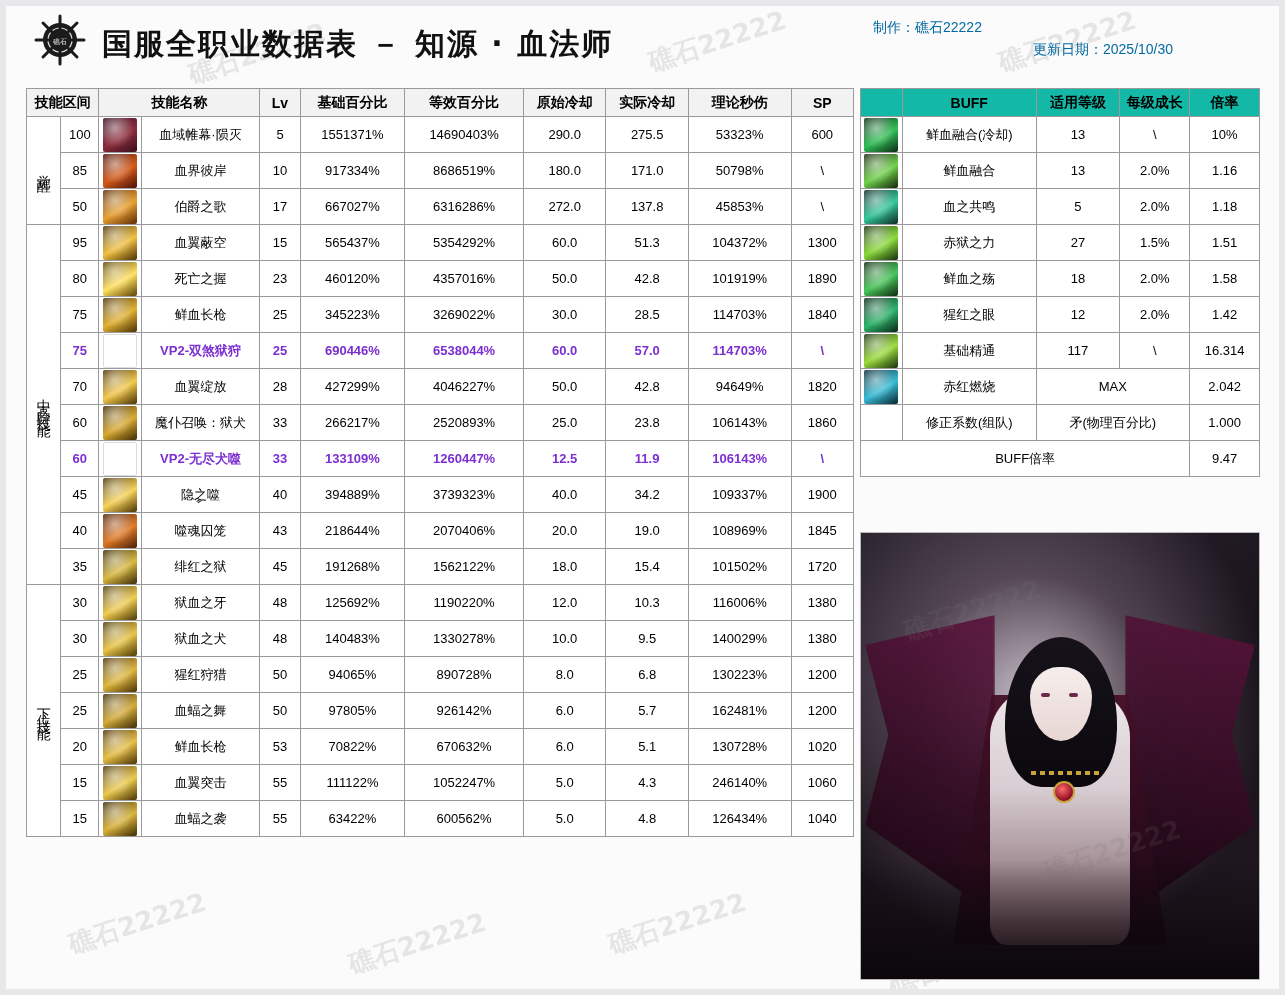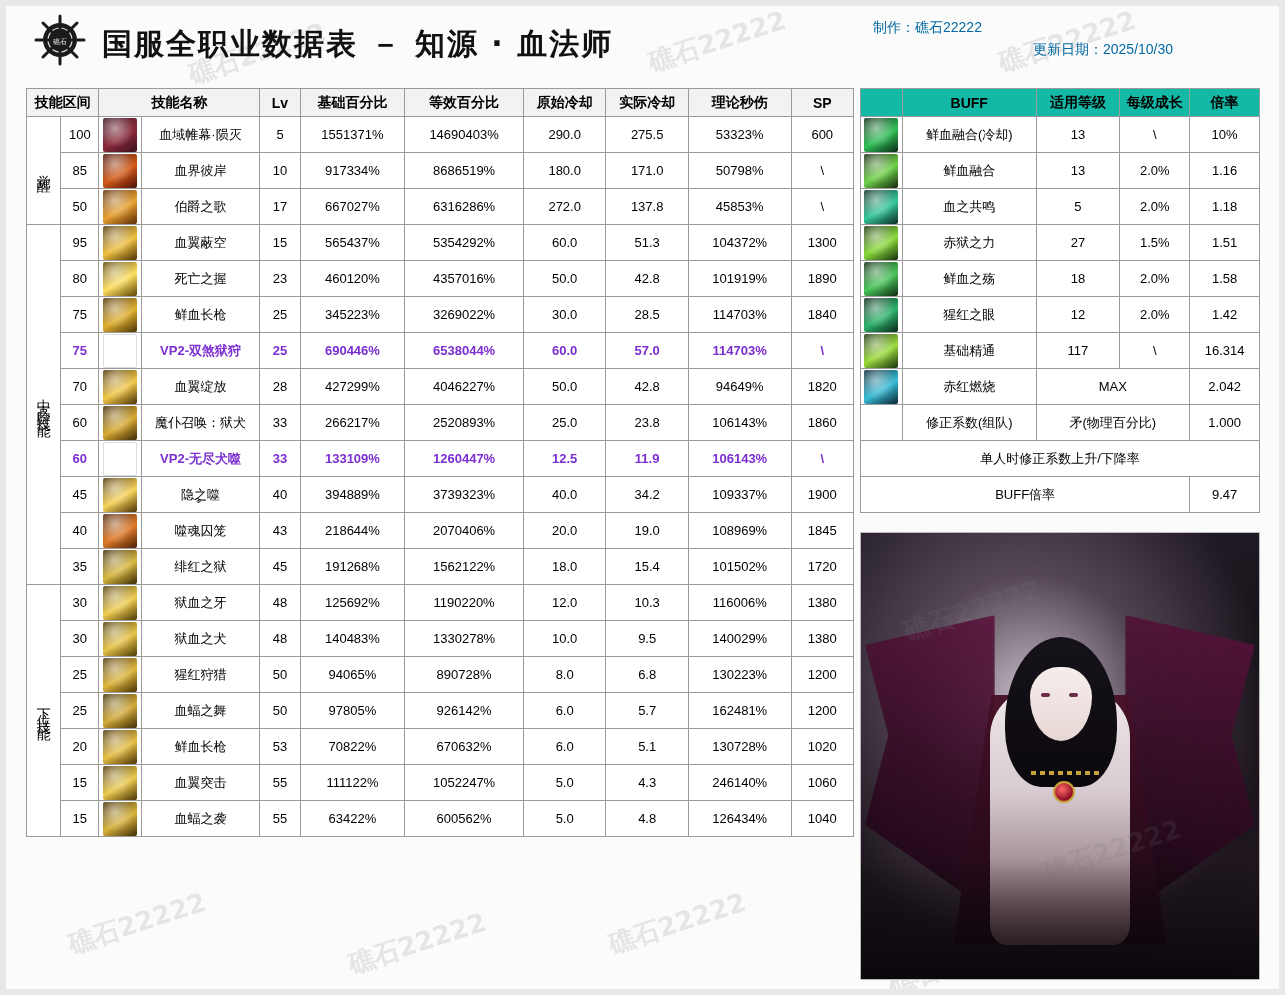--- a/index.html
+++ b/index.html
@@ -549,23 +549,20 @@
           <td colspan="2">MAX</td>
           <td class="b-rate">2.042</td>
         </tr>
         <tr>
           <td class="b-icon"></td>
           <td class="b-name">修正系数(组队)</td>
           <td colspan="2">矛(物理百分比)</td>
           <td class="b-rate">1.000</td>
         </tr>
         <tr>
-          <td colspan="5">单人时修正系数上升/下降率</td>
-        </tr>
-        <tr>
           <td colspan="4">BUFF倍率</td>
           <td class="b-rate">9.47</td>
         </tr>
       </tbody>
   </table>
 
   <div class="art">
     <div class="halo"></div>
     <div class="figure">
       <div class="wing-l"></div>

